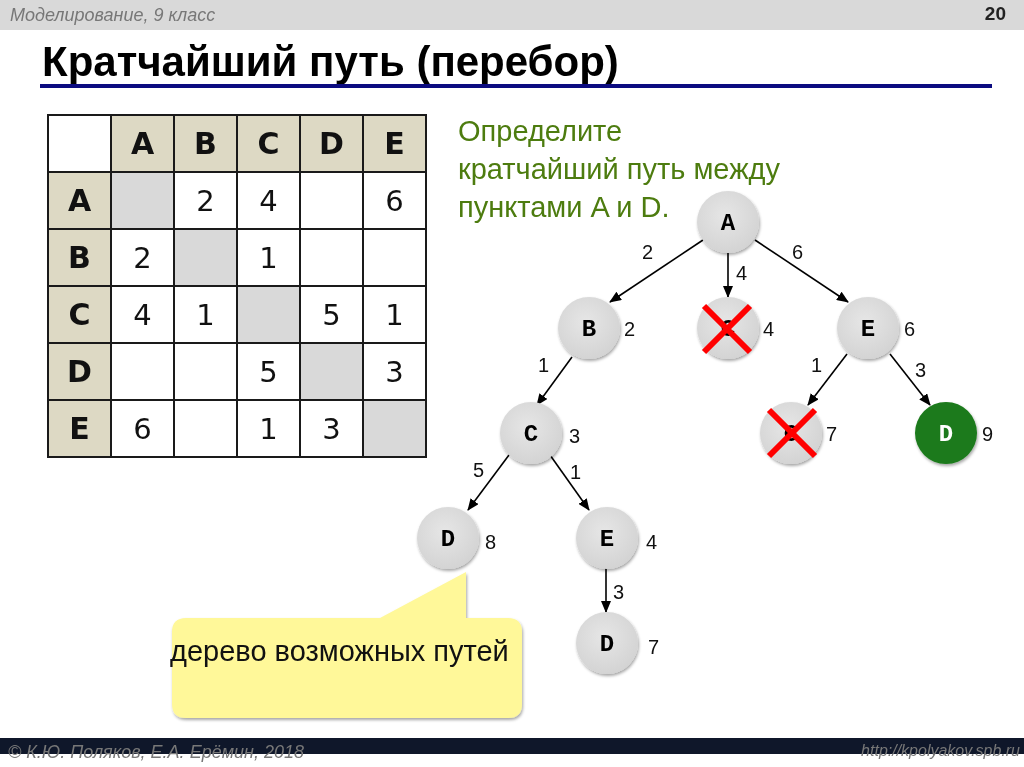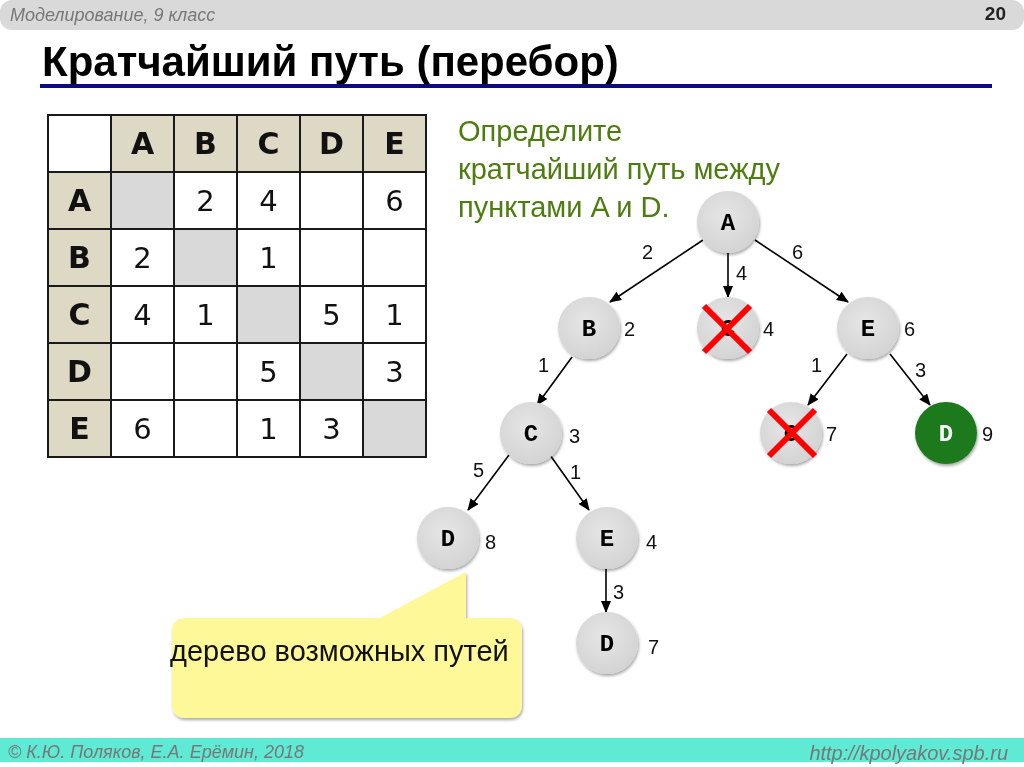--- a/index.html
+++ b/index.html
@@ -1,37 +1,37 @@
 <!DOCTYPE html>
 <html><head>
 <meta charset="utf-8">
 <style>
   html, body { margin:0; padding:0; }
   body { width:1024px; height:767px; position:relative; background:#ffffff; overflow:hidden;
          font-family:"Liberation Sans", sans-serif; }
-  .topbar { position:absolute; left:0; top:0; width:1024px; height:30px; background:#d9d9d9;border-radius:12px; }
+  .topbar { position:absolute; left:0; top:0; width:1024px; height:30px; background:#d9d9d9; }
   .topbar .course { position:absolute; left:10px; top:5px; font-size:18px; font-style:italic; color:#777; }
   .topbar .pagenum { position:absolute; right:18px; top:3px; font-size:19px; font-weight:bold; color:#222; }
   .title { position:absolute; left:42px; top:38px; font-size:42px; font-weight:bold; color:#000; }
   .title-rule { position:absolute; left:40px; top:84px; width:952px; height:4px; background:#0b0b80; }
   table.matrix { position:absolute; left:47px; top:114px; border-collapse:collapse; }
   table.matrix td { width:61px; height:55px; border:2px solid #1a1a1a; text-align:center; vertical-align:middle;
                     font-family:"DejaVu Sans", sans-serif; font-size:29px; color:#111; padding:0; }
   table.matrix td.hdr { background:#ddd9c4; font-weight:bold; font-size:30px; }
   table.matrix td.corner { background:#fff; }
   table.matrix td.diag { background:#d9d9d9; }
   .question { position:absolute; left:458px; top:112px; font-size:29px; line-height:38px; color:#4d7c0f; width:330px; }
   svg.tree { position:absolute; left:0; top:0; }
   .node-text { font-family:"Liberation Mono", monospace; font-size:24px; font-weight:bold; }
   .lbl { font-family:"Liberation Sans", sans-serif; font-size:20px; fill:#111; }
   .callout-text { position:absolute; left:170px; top:632px; width:352px; text-align:left;
                   font-size:29px; line-height:38px; color:#111; }
-  .bottombar { position:absolute; left:0; top:738px; width:1024px; height:24px; background:#5eead4; }
+  .bottombar { position:absolute; left:0; top:738px; width:1024px; height:16px; background:#0f172a; }
   .bottombar .copy { position:absolute; left:8px; top:4px; font-size:18px; font-style:italic; color:#777; }
-  .bottombar .url { position:absolute; right:16px; top:4px; font-size:20px; font-style:italic; color:#777; }
+  .bottombar .url { position:absolute; right:4px; top:4px; font-size:16px; font-style:italic; color:#777; }
 </style>
 </head>
 <body>
 
 <div class="topbar">
   <span class="course">Моделирование, 9 класс</span>
   <span class="pagenum">20</span>
 </div>
 
 <div class="title">Кратчайший путь (перебор)</div>

